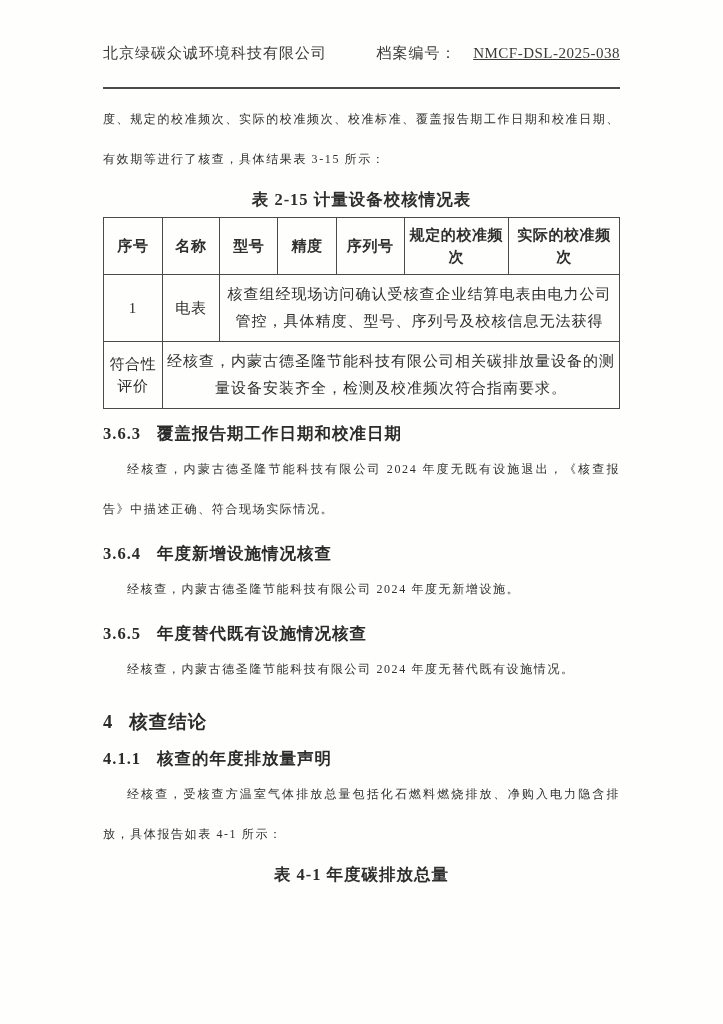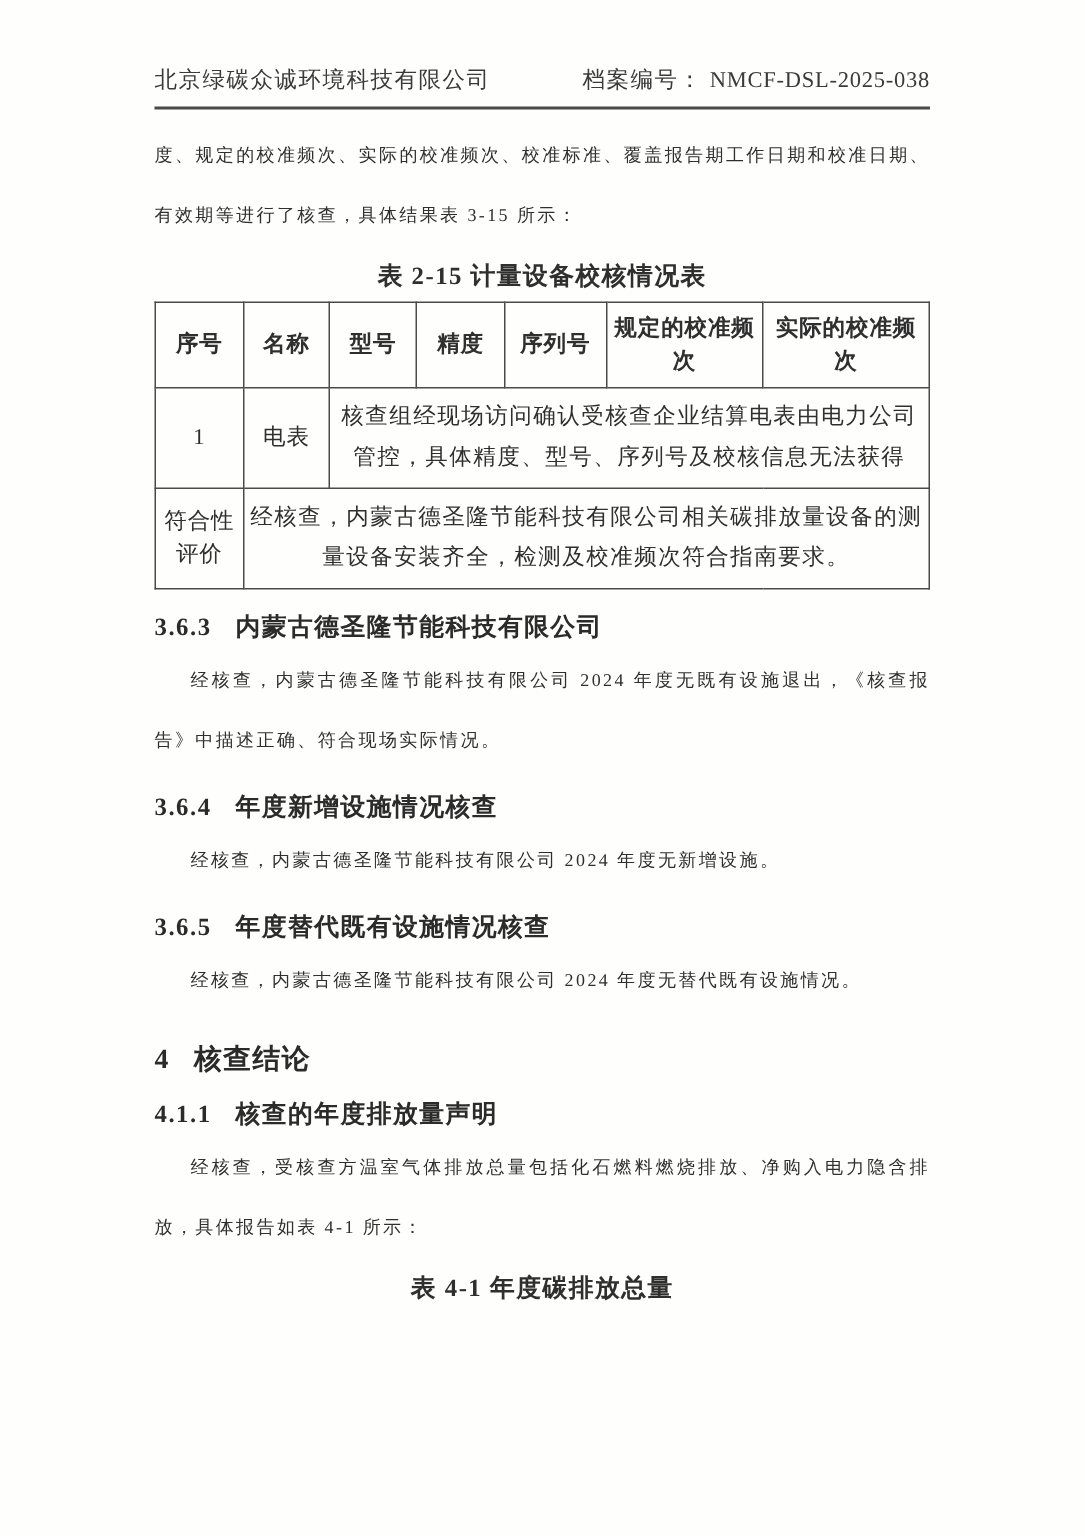--- a/index.html
+++ b/index.html
@@ -18,24 +18,24 @@
 
   
   .header {
     display: flex;
     justify-content: space-between;
     align-items: flex-end;
     font-size: 15px;
     letter-spacing: 1px;
     color: #3a3a3a;
     border-bottom: 2px solid #4a4a4a;
-    padding-bottom: 8px;
+    padding-bottom: 24px;
   }
   .archive { white-space: nowrap; }
-  .archive-num { margin-left: 0; letter-spacing: 0.5px; }
+  .archive-num { margin-left: 12px; letter-spacing: 0.5px; text-decoration: underline; }
 
   
   .body-text {
     font-size: 12px;
     line-height: 40px;
     margin: 4px 0 0 0;
     text-align: justify;
     text-indent: 2em;
     letter-spacing: 1.6px;
   }
@@ -124,21 +124,21 @@
         <td class="note" colspan="5">核查组经现场访问确认受核查企业结算电表由电力公司管控，具体精度、型号、序列号及校核信息无法获得</td>
       </tr>
       <tr>
         <td>符合性评价</td>
         <td class="note" colspan="6">经核查，内蒙古德圣隆节能科技有限公司相关碳排放量设备的测量设备安装齐全，检测及校准频次符合指南要求。</td>
       </tr>
     </tbody>
   </table>
 
   <div class="h-l3">
-    <span class="hnum">3.6.3</span><span>内蒙古德圣隆节能科技有限公司</span>
+    <span class="hnum">3.6.3</span><span>覆盖报告期工作日期和校准日期</span>
   </div>
   <p class="body-text">经核查，内蒙古德圣隆节能科技有限公司 2024 年度无既有设施退出，《核查报告》中描述正确、符合现场实际情况。</p>
 
   <div class="h-l3">
     <span class="hnum">3.6.4</span><span>年度新增设施情况核查</span>
   </div>
   <p class="body-text">经核查，内蒙古德圣隆节能科技有限公司 2024 年度无新增设施。</p>
 
   <div class="h-l3">
     <span class="hnum">3.6.5</span><span>年度替代既有设施情况核查</span>

